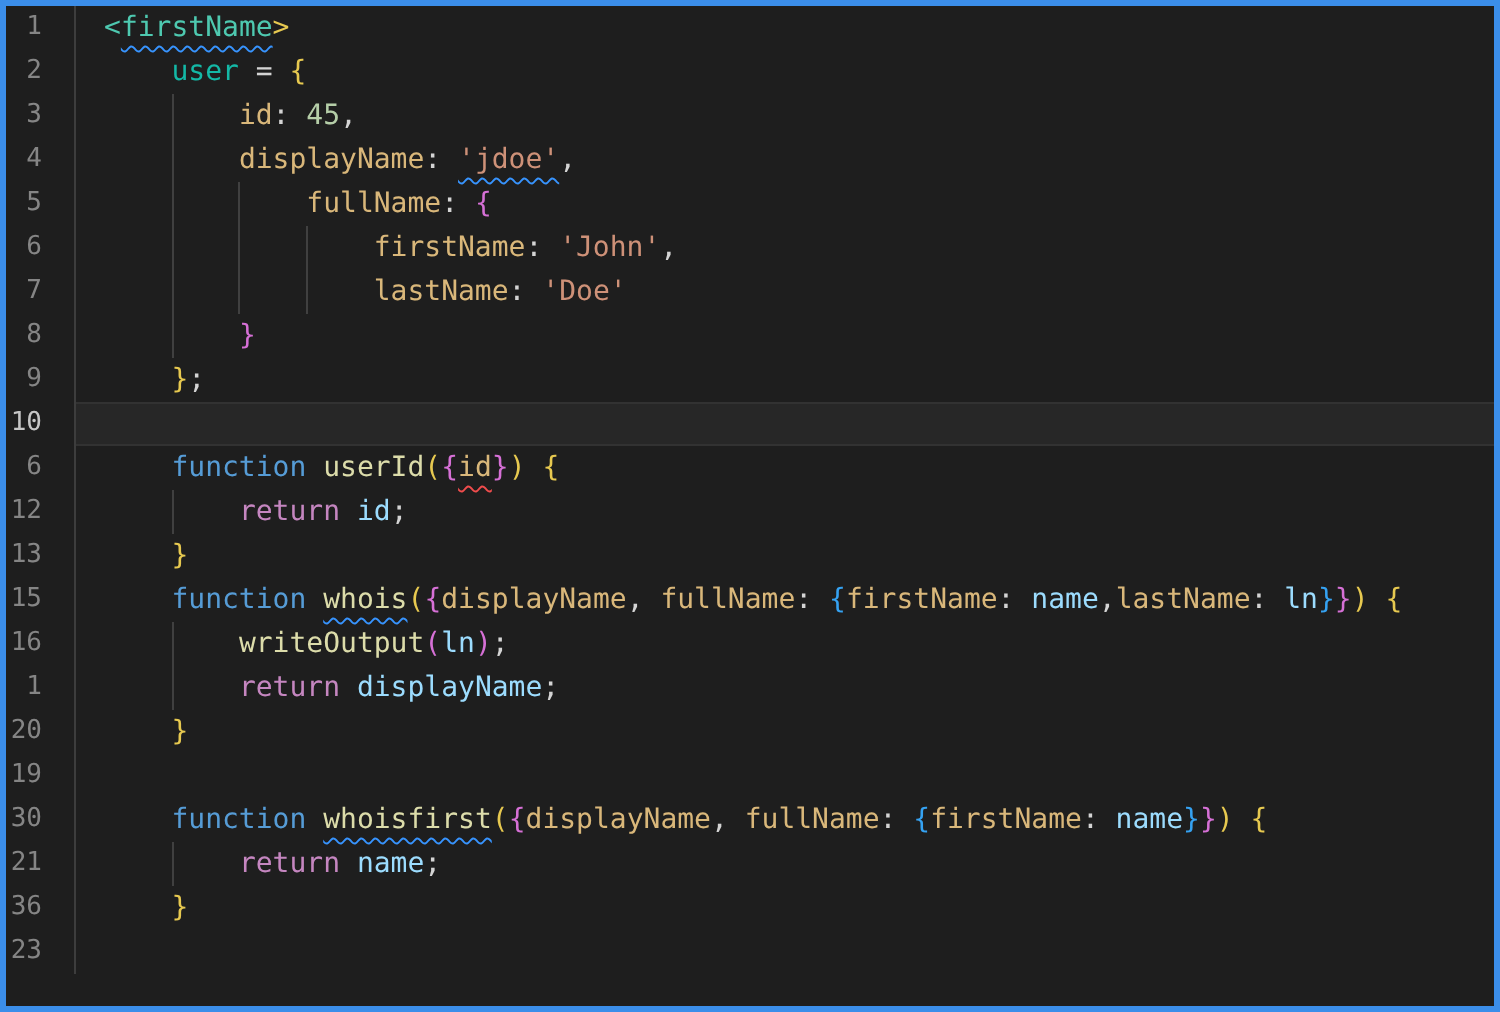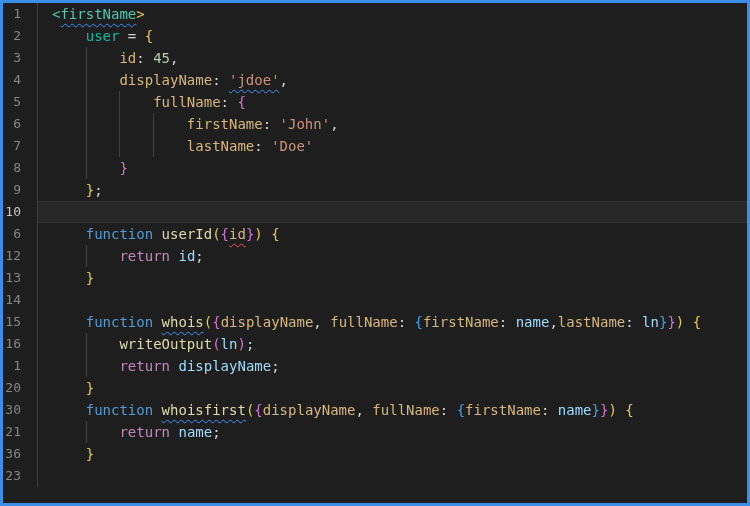--- a/index.html
+++ b/index.html
@@ -106,38 +106,38 @@
       </div>
       <div class="line">
         <div class="ln">12</div>
         <div class="code"><span class="guide" style="left: calc(4ch + 14px); background: rgb(64, 64, 64);"></span><span class="tok" style="color: rgb(212, 212, 212);">        </span><span class="tok" style="color: rgb(197, 134, 192);">return</span><span class="tok" style="color: rgb(212, 212, 212);"> </span><span class="tok" style="color: rgb(156, 220, 254);">id</span><span class="tok" style="color: rgb(212, 212, 212);">;</span></div>
       </div>
       <div class="line">
         <div class="ln">13</div>
         <div class="code"><span class="tok" style="color: rgb(212, 212, 212);">    </span><span class="tok" style="color: rgb(231, 201, 80);">}</span></div>
       </div>
       <div class="line">
-        <div class="ln">14</div>
-        <div class="code"></div>
-      </div>
-      <div class="line">
         <div class="ln">15</div>
         <div class="code"><span class="tok" style="color: rgb(212, 212, 212);">    </span><span class="tok" style="color: rgb(86, 156, 214);">function</span><span class="tok" style="color: rgb(212, 212, 212);"> </span><span class="tok sq-blue" style="color: rgb(220, 220, 170); text-decoration-color: rgb(55, 148, 255);">whois</span><span class="tok" style="color: rgb(231, 201, 80);">(</span><span class="tok" style="color: rgb(214, 112, 214);">{</span><span class="tok" style="color: rgb(217, 183, 122);">displayName</span><span class="tok" style="color: rgb(212, 212, 212);">, </span><span class="tok" style="color: rgb(217, 183, 122);">fullName</span><span class="tok" style="color: rgb(212, 212, 212);">: </span><span class="tok" style="color: rgb(53, 162, 242);">{</span><span class="tok" style="color: rgb(217, 183, 122);">firstName</span><span class="tok" style="color: rgb(212, 212, 212);">: </span><span class="tok" style="color: rgb(156, 220, 254);">name</span><span class="tok" style="color: rgb(212, 212, 212);">,</span><span class="tok" style="color: rgb(217, 183, 122);">lastName</span><span class="tok" style="color: rgb(212, 212, 212);">: </span><span class="tok" style="color: rgb(156, 220, 254);">ln</span><span class="tok" style="color: rgb(53, 162, 242);">}</span><span class="tok" style="color: rgb(214, 112, 214);">}</span><span class="tok" style="color: rgb(231, 201, 80);">)</span><span class="tok" style="color: rgb(212, 212, 212);"> </span><span class="tok" style="color: rgb(231, 201, 80);">{</span></div>
       </div>
       <div class="line">
         <div class="ln">16</div>
         <div class="code"><span class="guide" style="left: calc(4ch + 14px); background: rgb(64, 64, 64);"></span><span class="tok" style="color: rgb(212, 212, 212);">        </span><span class="tok" style="color: rgb(220, 220, 170);">writeOutput</span><span class="tok" style="color: rgb(214, 112, 214);">(</span><span class="tok" style="color: rgb(156, 220, 254);">ln</span><span class="tok" style="color: rgb(214, 112, 214);">)</span><span class="tok" style="color: rgb(212, 212, 212);">;</span></div>
       </div>
       <div class="line">
         <div class="ln">1</div>
         <div class="code"><span class="guide" style="left: calc(4ch + 14px); background: rgb(64, 64, 64);"></span><span class="tok" style="color: rgb(212, 212, 212);">        </span><span class="tok" style="color: rgb(197, 134, 192);">return</span><span class="tok" style="color: rgb(212, 212, 212);"> </span><span class="tok" style="color: rgb(156, 220, 254);">displayName</span><span class="tok" style="color: rgb(212, 212, 212);">;</span></div>
       </div>
       <div class="line">
         <div class="ln">20</div>
         <div class="code"><span class="tok" style="color: rgb(212, 212, 212);">    </span><span class="tok" style="color: rgb(231, 201, 80);">}</span></div>
+      </div>
+      <div class="line">
+        <div class="ln">19</div>
+        <div class="code"></div>
       </div>
       <div class="line">
         <div class="ln">30</div>
         <div class="code"><span class="tok" style="color: rgb(212, 212, 212);">    </span><span class="tok" style="color: rgb(86, 156, 214);">function</span><span class="tok" style="color: rgb(212, 212, 212);"> </span><span class="tok sq-blue" style="color: rgb(220, 220, 170); text-decoration-color: rgb(55, 148, 255);">whoisfirst</span><span class="tok" style="color: rgb(231, 201, 80);">(</span><span class="tok" style="color: rgb(214, 112, 214);">{</span><span class="tok" style="color: rgb(217, 183, 122);">displayName</span><span class="tok" style="color: rgb(212, 212, 212);">, </span><span class="tok" style="color: rgb(217, 183, 122);">fullName</span><span class="tok" style="color: rgb(212, 212, 212);">: </span><span class="tok" style="color: rgb(53, 162, 242);">{</span><span class="tok" style="color: rgb(217, 183, 122);">firstName</span><span class="tok" style="color: rgb(212, 212, 212);">: </span><span class="tok" style="color: rgb(156, 220, 254);">name</span><span class="tok" style="color: rgb(53, 162, 242);">}</span><span class="tok" style="color: rgb(214, 112, 214);">}</span><span class="tok" style="color: rgb(231, 201, 80);">)</span><span class="tok" style="color: rgb(212, 212, 212);"> </span><span class="tok" style="color: rgb(231, 201, 80);">{</span></div>
       </div>
       <div class="line">
         <div class="ln">21</div>
         <div class="code"><span class="guide" style="left: calc(4ch + 14px); background: rgb(64, 64, 64);"></span><span class="tok" style="color: rgb(212, 212, 212);">        </span><span class="tok" style="color: rgb(197, 134, 192);">return</span><span class="tok" style="color: rgb(212, 212, 212);"> </span><span class="tok" style="color: rgb(156, 220, 254);">name</span><span class="tok" style="color: rgb(212, 212, 212);">;</span></div>
       </div>
       <div class="line">

